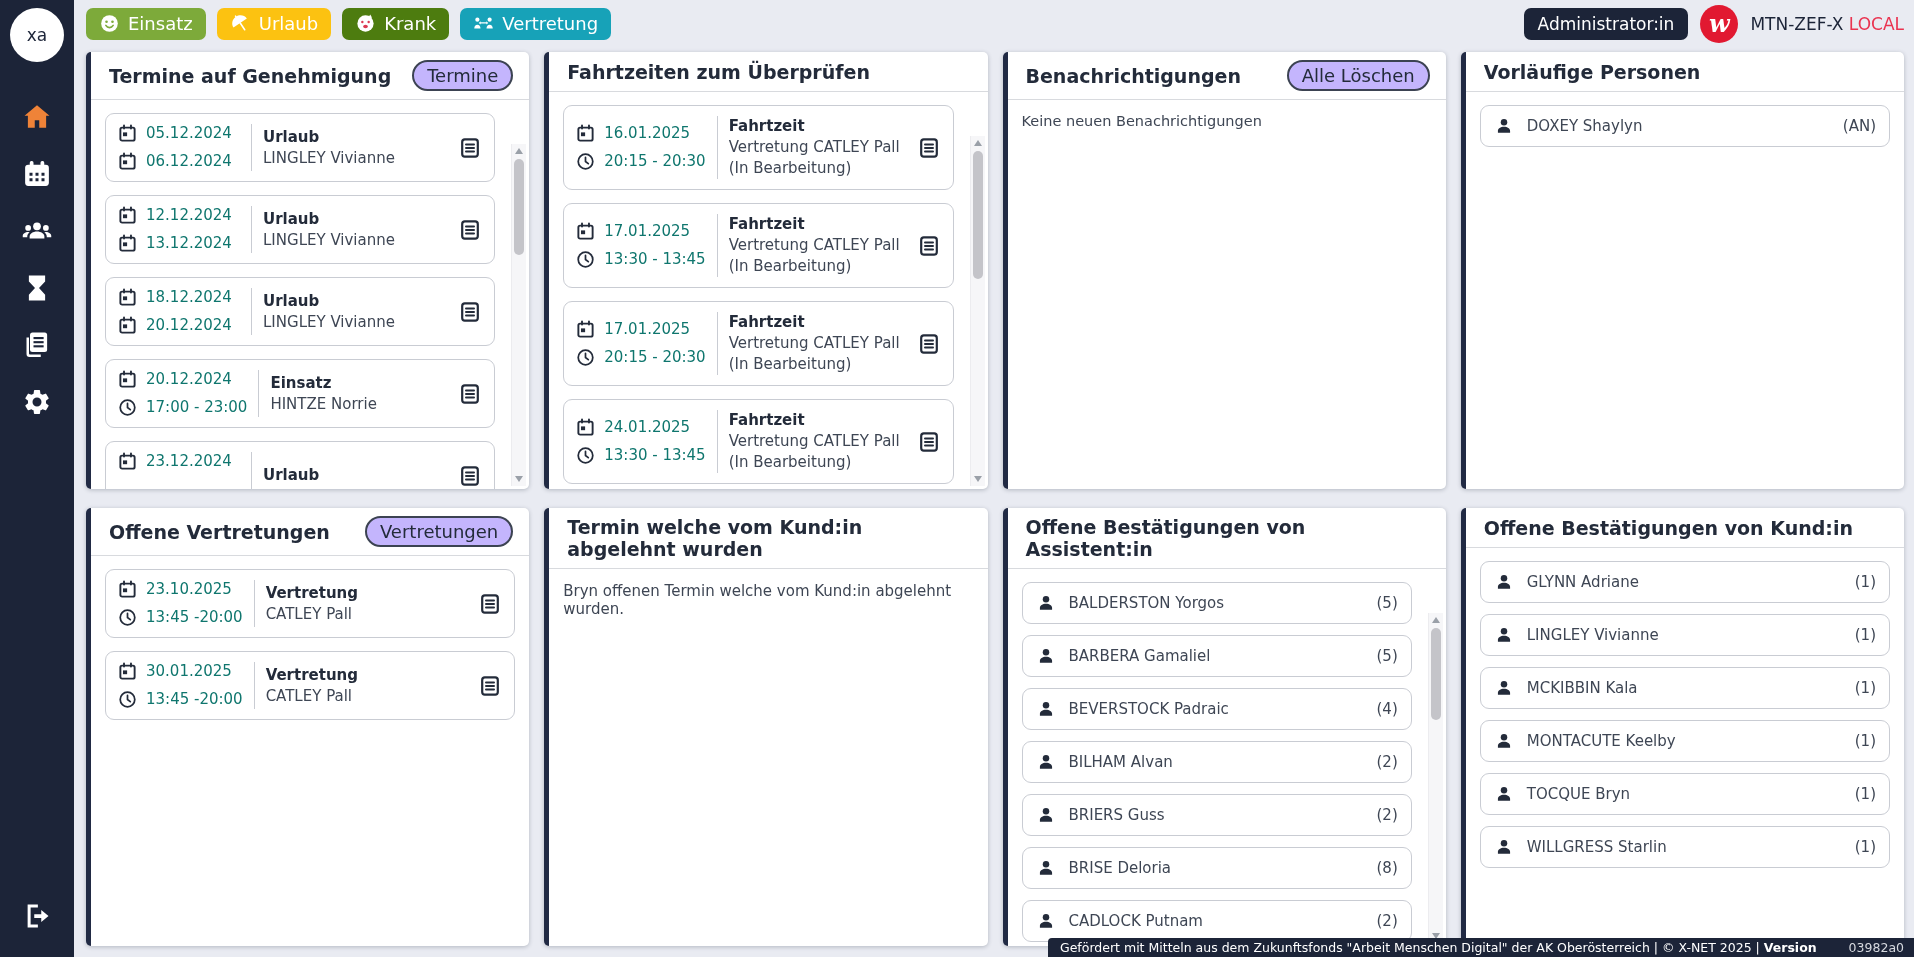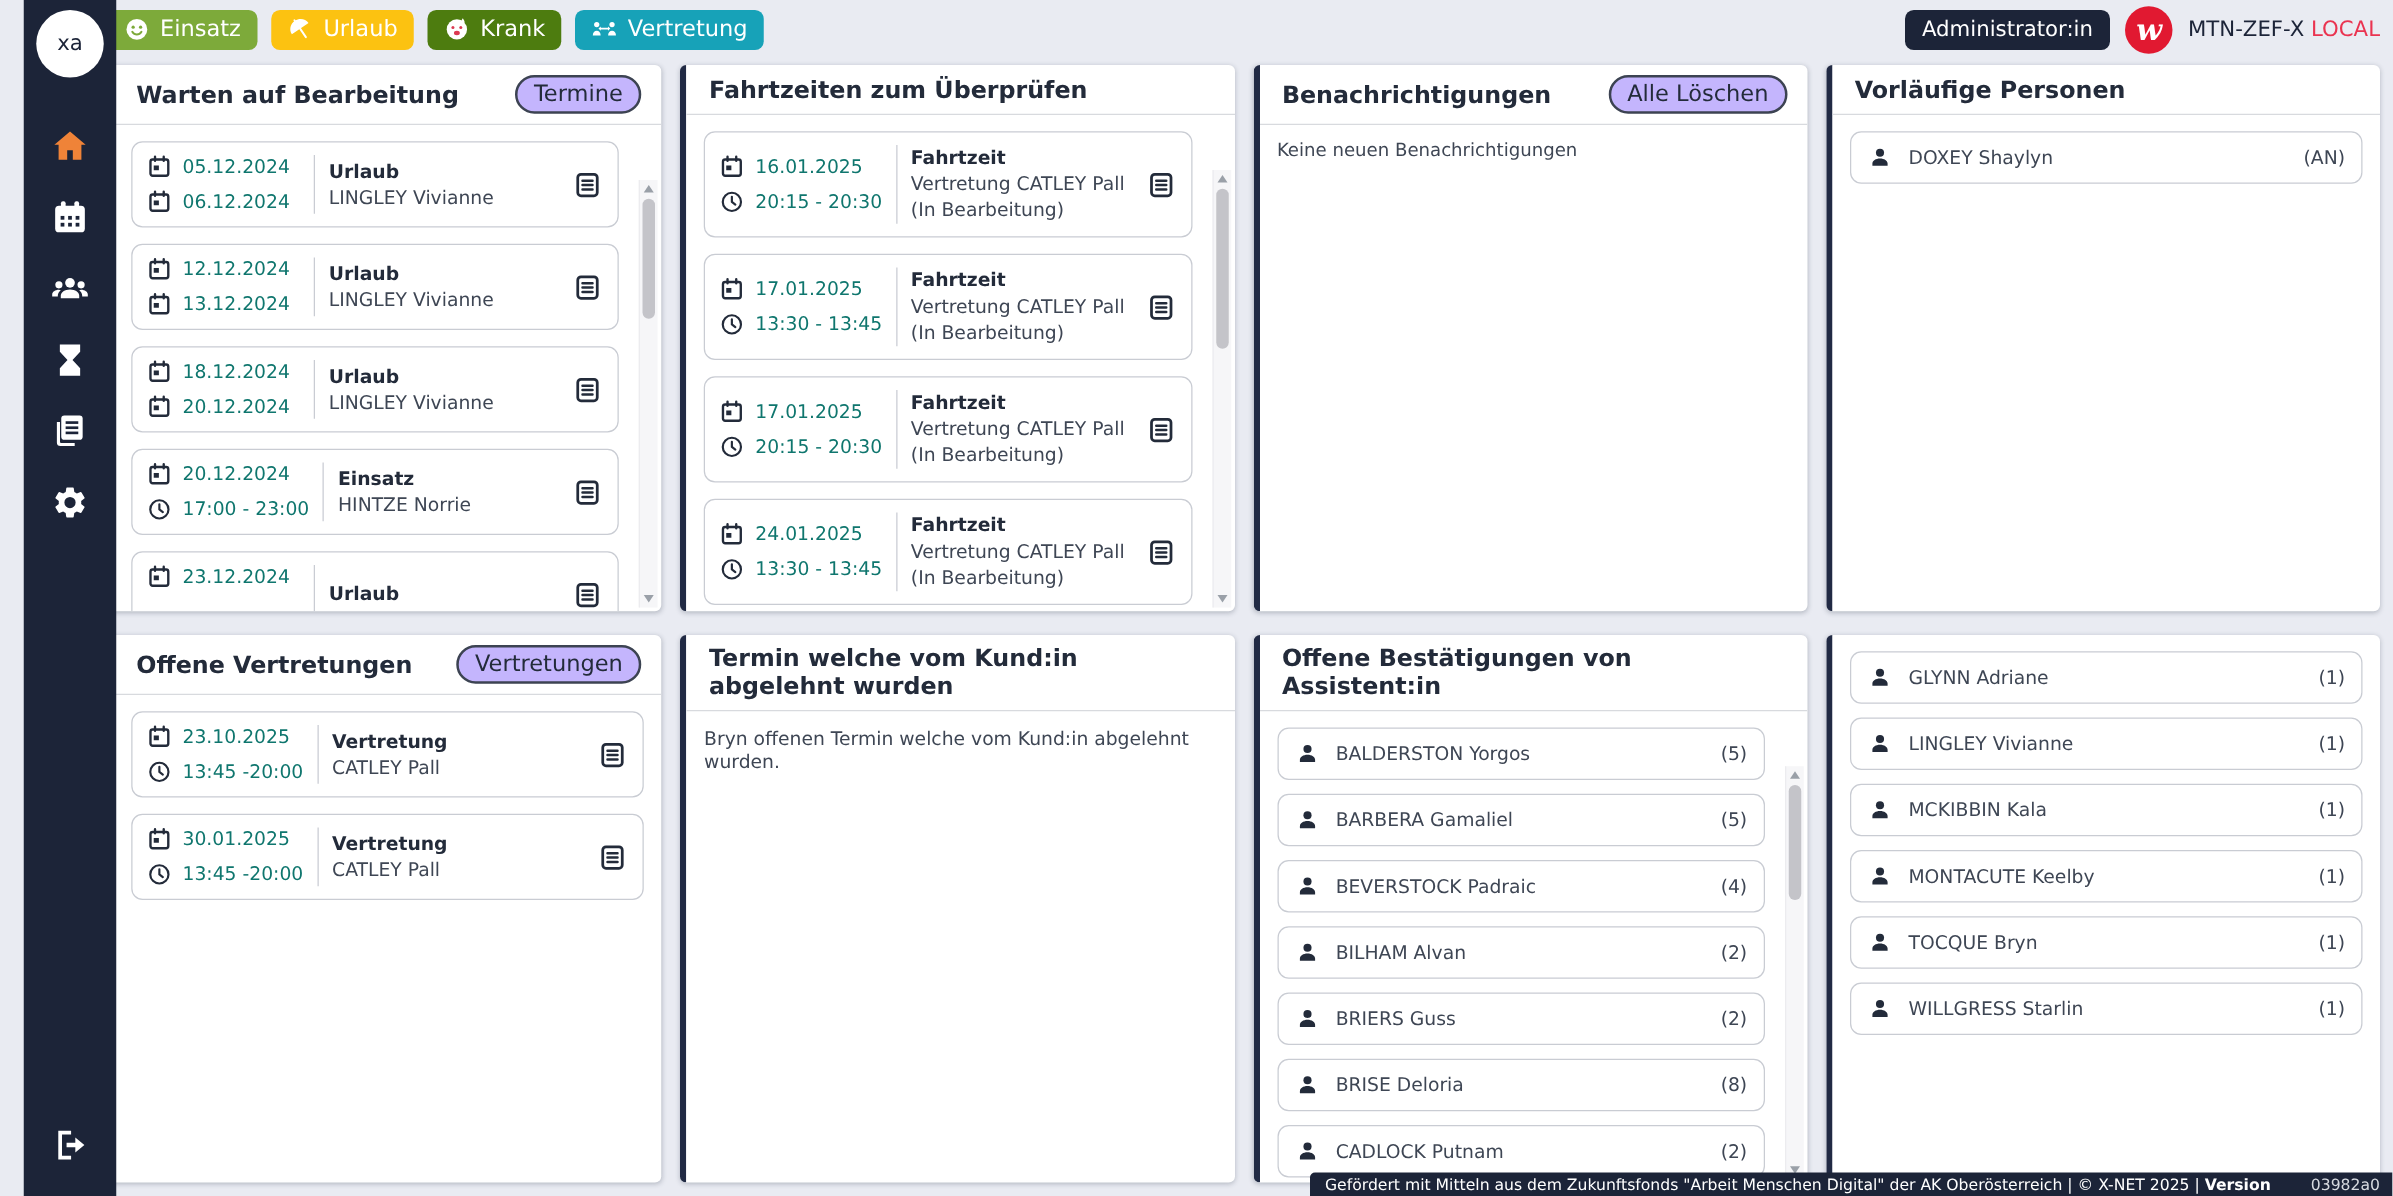--- a/index.html
+++ b/index.html
@@ -2,21 +2,21 @@
 <html><head>
 <meta charset="utf-8">
 <style>
   html,body{margin:0;padding:0;overflow:hidden;}
   body{
     width:1914px;height:957px;position:relative;
     background:#e9ebf2;color:#28303e;
     font-family:"DejaVu Sans","Liberation Sans",sans-serif;
   }
   
-  .sidebar{position:absolute;left:0;top:0;width:74px;height:957px;background:#1c2438;z-index:5;margin-left:19px;}
+  .sidebar{position:absolute;left:0;top:0;width:74px;height:957px;background:#1c2438;z-index:5;}
   .avatar{position:absolute;left:10px;top:8px;width:54px;height:54px;border-radius:50%;
     background:#fff;color:#1c2438;display:flex;align-items:center;justify-content:center;
     font-size:17px;}
   .nav{position:absolute;top:102px;left:0;width:74px;display:flex;flex-direction:column;gap:27px;align-items:center;}
   .nav-item{width:30px;height:30px;color:#fff;cursor:pointer;}
   .nav-item svg{width:30px;height:30px;display:block;}
   .nav-item.active{color:#ef8338;}
   .logout{position:absolute;bottom:26px;left:22px;width:30px;height:30px;color:#fff;}
   .logout svg{width:30px;height:30px;}
   
@@ -237,21 +237,21 @@
         <span>w</span>
       </div>
     <div class="brand"><span>MTN-ZEF-X </span><span class="local">LOCAL</span></div>
   </div>
 </div>
 
 <div class="grid">
 
   <div class="panel">
     <div class="panel-header">
-      <span class="panel-title">Warten auf Bearbeitung</span>
+      <span class="panel-title">Termine auf Genehmigung</span>
       <button type="button" class="pill">Termine</button>
     </div>
     <div class="panel-body with-scroll">
       <div class="card">
         <div class="card-left">
           <div class="meta-row">
               <svg class="ico" viewBox="0 0 24 24">
                 <use href="#sym-cal"></use>
               </svg>
               <span>05.12.2024</span>
@@ -655,20 +655,23 @@
 
       <div class="scrollbar">
         <div class="sb-up"></div>
         <div class="sb-thumb" style="top:15px;height:92px;"></div>
         <div class="sb-down"></div>
       </div>
     </div>
   </div>
 
   <div class="panel">
+    <div class="panel-header">
+      <span class="panel-title">Offene Bestätigungen von Kund:in</span>
+    </div>
     <div class="panel-body">
       <div class="prow">
         <svg class="ico" viewBox="0 0 24 24">
             <use href="#sym-person"></use>
           </svg>
         <span class="pname">GLYNN Adriane</span>
         <span class="pcount">(1)</span>
       </div>
       <div class="prow">
         <svg class="ico" viewBox="0 0 24 24">

